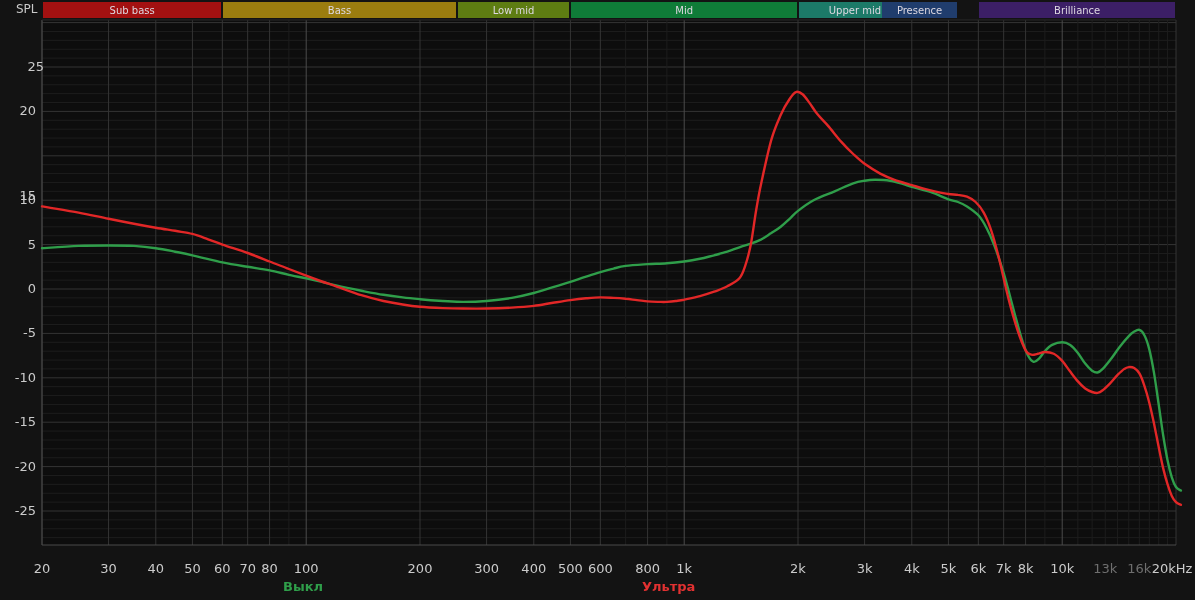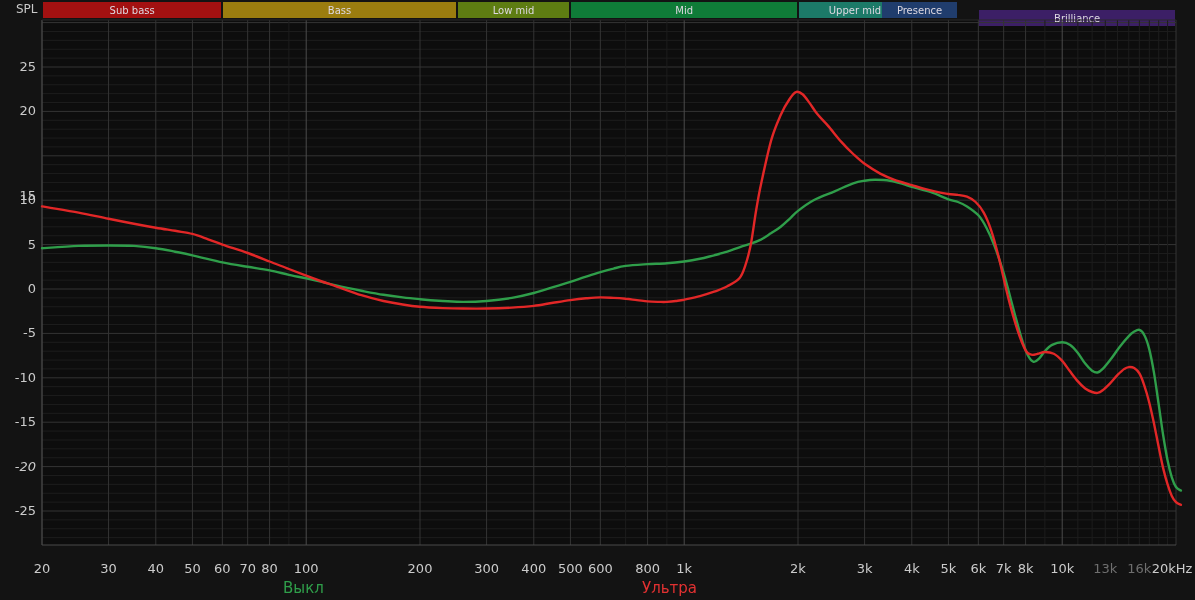--- a/index.html
+++ b/index.html
@@ -6,21 +6,21 @@
   #stage{position:relative;width:1195px;height:600px;background:#131313;overflow:hidden;
          font-family:"DejaVu Sans","Liberation Sans",sans-serif;}
   #plot-bg{position:absolute;background:#0d0d0d;}
   #chart-svg{position:absolute;left:0;top:0;}
   .band{position:absolute;top:2px;height:16px;display:flex;align-items:center;justify-content:center;
         font-size:10px;color:#ded9e2;white-space:nowrap;overflow:hidden;}
   #spl-label{position:absolute;left:16px;top:2px;font-size:12px;color:#c9c9c9;}
   .ytick{position:absolute;width:36px;text-align:right;font-size:13px;color:#cbcbcb;}
   .xtick{position:absolute;top:561px;transform:translateX(-50%);font-size:13px;color:#cbcbcb;white-space:nowrap;}
   .xtick.dim{color:#6f6f6f;}
-  .legend-item{position:absolute;top:579px;font-size:15px;white-space:nowrap;cursor:pointer;}
+  .legend-item{position:absolute;top:579px;font-size:13px;white-space:nowrap;cursor:pointer;font-weight:bold;}
 </style>
 </head>
 <body>
 
 <div id="stage">
   <div id="plot-bg" style="left: 42px; top: 20px; width: 1134px; height: 525px; background: rgb(13, 13, 13);"></div>
   <div id="spl-label">SPL</div>
   <div id="bands-layer">
       <div class="band" style="left: 43px; width: 178.352px; background: rgb(163, 17, 17);">
         <span style="color: rgb(222, 217, 226);">Sub bass</span>
@@ -33,21 +33,21 @@
       </div>
       <div class="band" style="left: 571.421px; width: 225.579px; background: rgb(15, 124, 56);">
         <span style="color: rgb(222, 217, 226);">Mid</span>
       </div>
       <div class="band" style="left: 799px; width: 111.789px; background: rgb(28, 122, 104);">
         <span style="color: rgb(222, 217, 226);">Upper mid</span>
       </div>
       <div class="band" style="left: 882px; width: 75px; background: rgb(32, 61, 109);">
         <span style="color: rgb(222, 217, 226);">Presence</span>
       </div>
-      <div class="band" style="left: 979.352px; width: 195.648px; background: rgb(60, 31, 102); margin-top: 8px;">
+      <div class="band" style="left: 979.352px; width: 195.648px; background: rgb(60, 31, 102);">
         <span style="color: rgb(222, 217, 226);">Brilliance</span>
       </div>
     </div>
   <svg id="chart-svg" width="1195" height="600">
       <line x1="42" y1="537.64" x2="1176" y2="537.64" stroke="#1d1d1d" stroke-width="1"></line>
       <line x1="42" y1="528.76" x2="1176" y2="528.76" stroke="#1d1d1d" stroke-width="1"></line>
       <line x1="42" y1="519.88" x2="1176" y2="519.88" stroke="#1d1d1d" stroke-width="1"></line>
       <line x1="42" y1="511" x2="1176" y2="511" stroke="#343434" stroke-width="1"></line>
       <line x1="42" y1="502.12" x2="1176" y2="502.12" stroke="#1d1d1d" stroke-width="1"></line>
       <line x1="42" y1="493.24" x2="1176" y2="493.24" stroke="#1d1d1d" stroke-width="1"></line>
@@ -141,30 +141,30 @@
       <line x1="1158.703668568065" y1="20" x2="1158.703668568065" y2="545" stroke="#1d1d1d" stroke-width="1"></line>
       <line x1="1167.5795227991844" y1="20" x2="1167.5795227991844" y2="545" stroke="#1d1d1d" stroke-width="1"></line>
       <line x1="1176" y1="20" x2="1176" y2="545" stroke="#343434" stroke-width="1"></line>
       <line x1="42" y1="20" x2="42" y2="545" stroke="#4b4b4b" stroke-width="1"></line>
       <line x1="42" y1="545" x2="1176" y2="545" stroke="#4b4b4b" stroke-width="1"></line>
       <line x1="42" y1="20" x2="1176" y2="20" stroke="#2a2a2a" stroke-width="1"></line>
       <path d="M 42.0 248.2 C 48.1 247.8, 67.5 246.4, 78.6 245.9 C 89.7 245.5, 99.4 245.5, 108.6 245.5 C 117.8 245.5, 126.0 245.5, 133.9 245.9 C 141.7 246.4, 148.9 247.2, 155.8 248.2 C 162.7 249.1, 169.0 250.5, 175.1 251.7 C 181.2 252.9, 184.6 253.5, 192.4 255.3 C 200.3 257.0, 213.1 260.4, 222.4 262.4 C 231.6 264.3, 239.8 265.5, 247.7 266.8 C 255.5 268.1, 262.7 269.0, 269.6 270.4 C 276.5 271.7, 282.8 273.5, 288.9 274.8 C 295.0 276.1, 300.7 277.2, 306.2 278.3 C 311.7 279.5, 316.9 280.7, 321.9 281.9 C 326.8 283.1, 329.5 284.0, 336.1 285.4 C 342.7 286.9, 353.6 289.2, 361.4 290.8 C 369.3 292.3, 376.5 293.7, 383.4 294.8 C 390.2 295.9, 396.6 296.7, 402.7 297.4 C 408.8 298.2, 413.3 298.6, 420.0 299.2 C 426.7 299.8, 435.8 300.5, 442.9 301.0 C 450.1 301.4, 455.8 301.9, 463.1 301.9 C 470.3 301.9, 478.4 301.7, 486.6 301.0 C 494.7 300.3, 504.0 299.2, 511.9 297.9 C 519.7 296.5, 526.9 294.8, 533.8 293.0 C 540.7 291.2, 547.0 289.1, 553.1 287.2 C 559.2 285.4, 564.9 283.7, 570.4 281.9 C 575.9 280.1, 581.1 278.2, 586.1 276.6 C 591.1 274.9, 595.8 273.5, 600.4 272.1 C 604.9 270.8, 609.3 269.6, 613.5 268.6 C 617.7 267.5, 620.0 266.7, 625.7 265.9 C 631.3 265.2, 640.7 264.6, 647.6 264.1 C 654.5 263.7, 660.8 263.7, 666.9 263.2 C 673.0 262.8, 678.7 262.2, 684.2 261.5 C 689.7 260.7, 694.9 259.8, 699.9 258.8 C 704.8 257.8, 709.6 256.4, 714.1 255.3 C 718.7 254.1, 723.1 253.0, 727.3 251.7 C 731.5 250.4, 735.5 248.6, 739.4 247.3 C 743.4 245.9, 747.1 245.0, 750.8 243.7 C 754.4 242.4, 757.9 241.0, 761.4 239.3 C 764.8 237.5, 768.1 235.1, 771.3 233.1 C 774.5 231.0, 777.7 229.2, 780.7 226.8 C 783.7 224.5, 786.7 221.5, 789.6 218.8 C 792.5 216.2, 794.0 214.0, 798.0 210.9 C 802.0 207.7, 807.5 203.5, 813.6 200.2 C 819.8 196.9, 828.0 194.1, 834.6 191.3 C 841.2 188.5, 848.2 185.1, 853.2 183.3 C 858.2 181.6, 860.9 181.3, 864.6 180.7 C 868.2 180.1, 870.9 179.8, 875.2 179.8 C 879.4 179.8, 885.2 179.9, 889.9 180.7 C 894.6 181.4, 899.7 183.2, 903.4 184.2 C 907.0 185.3, 907.2 185.5, 911.8 186.9 C 916.4 188.2, 925.0 190.1, 931.1 192.2 C 937.2 194.3, 943.9 197.7, 948.4 199.3 C 952.9 200.9, 954.9 200.8, 958.0 202.0 C 961.1 203.2, 963.6 204.2, 967.0 206.4 C 970.4 208.6, 975.1 211.7, 978.4 215.3 C 981.6 218.8, 983.8 222.8, 986.4 227.7 C 989.0 232.6, 991.1 237.1, 994.0 244.6 C 996.9 252.1, 1000.5 262.7, 1003.7 273.0 C 1006.8 283.4, 1009.8 296.0, 1012.8 306.8 C 1015.7 317.6, 1018.9 329.8, 1021.4 337.8 C 1023.9 345.8, 1025.6 350.7, 1027.6 354.7 C 1029.6 358.7, 1031.6 361.2, 1033.6 361.8 C 1035.5 362.4, 1037.5 360.0, 1039.3 358.3 C 1041.2 356.5, 1042.8 353.4, 1044.9 351.2 C 1047.0 348.9, 1049.2 346.4, 1052.1 344.9 C 1054.9 343.5, 1059.2 342.3, 1062.2 342.3 C 1065.2 342.3, 1067.6 343.2, 1070.2 344.9 C 1072.8 346.7, 1075.4 349.8, 1077.9 352.9 C 1080.3 356.0, 1082.8 360.6, 1085.2 363.6 C 1087.5 366.6, 1090.1 369.2, 1092.1 370.7 C 1094.2 372.2, 1095.8 372.8, 1097.5 372.5 C 1099.3 372.2, 1100.4 371.3, 1102.7 368.9 C 1105.1 366.6, 1108.6 362.0, 1111.5 358.3 C 1114.3 354.6, 1116.9 350.4, 1119.8 346.7 C 1122.7 343.0, 1126.4 338.6, 1128.8 336.1 C 1131.2 333.5, 1132.4 332.7, 1134.2 331.6 C 1135.9 330.6, 1137.7 329.3, 1139.4 329.8 C 1141.1 330.4, 1142.8 331.9, 1144.4 335.2 C 1146.1 338.4, 1147.7 343.0, 1149.3 349.4 C 1150.9 355.7, 1152.5 364.2, 1154.1 373.4 C 1155.6 382.5, 1157.2 394.1, 1158.7 404.4 C 1160.2 414.8, 1161.7 426.2, 1163.2 435.5 C 1164.7 444.8, 1166.1 453.4, 1167.6 460.4 C 1169.0 467.3, 1170.4 472.8, 1171.8 477.3 C 1173.2 481.7, 1174.5 484.8, 1176.0 487.0 C 1177.5 489.2, 1180.0 490.0, 1180.9 490.6" fill="none" stroke="#2f9e4a" stroke-width="2.4" stroke-linejoin="round" stroke-linecap="round"></path>
       <path d="M 42.0 206.4 C 48.1 207.5, 67.5 210.6, 78.6 212.6 C 89.7 214.7, 99.4 217.0, 108.6 218.8 C 117.8 220.7, 126.0 222.3, 133.9 223.7 C 141.7 225.2, 148.9 226.5, 155.8 227.7 C 162.7 228.9, 169.0 229.8, 175.1 230.8 C 181.2 231.9, 186.9 232.5, 192.4 233.9 C 197.9 235.3, 203.1 237.5, 208.1 239.3 C 213.1 241.0, 215.8 242.3, 222.4 244.6 C 229.0 246.9, 239.8 250.2, 247.7 253.0 C 255.5 255.8, 262.7 258.8, 269.6 261.5 C 276.5 264.1, 282.8 266.7, 288.9 269.0 C 295.0 271.4, 300.7 273.6, 306.2 275.7 C 311.7 277.8, 316.9 279.7, 321.9 281.5 C 326.8 283.2, 329.5 284.0, 336.1 286.3 C 342.7 288.6, 353.6 292.8, 361.4 295.2 C 369.3 297.7, 376.5 299.4, 383.4 301.0 C 390.2 302.5, 396.6 303.6, 402.7 304.5 C 408.8 305.5, 413.3 306.2, 420.0 306.8 C 426.7 307.4, 435.8 307.8, 442.9 308.1 C 450.1 308.4, 455.8 308.5, 463.1 308.5 C 470.3 308.6, 478.4 308.7, 486.6 308.5 C 494.7 308.4, 504.0 308.1, 511.9 307.6 C 519.7 307.2, 526.9 306.7, 533.8 305.9 C 540.7 305.1, 547.0 303.7, 553.1 302.8 C 559.2 301.8, 564.9 300.8, 570.4 300.1 C 575.9 299.4, 581.1 298.8, 586.1 298.3 C 591.1 297.9, 595.8 297.5, 600.4 297.4 C 604.9 297.4, 609.3 297.7, 613.5 297.9 C 617.7 298.1, 621.7 298.4, 625.7 298.8 C 629.6 299.1, 633.3 299.7, 637.0 300.1 C 640.6 300.5, 644.2 301.1, 647.6 301.4 C 651.0 301.7, 654.3 301.8, 657.5 301.9 C 660.8 301.9, 663.9 302.0, 666.9 301.9 C 670.0 301.7, 672.9 301.4, 675.8 301.0 C 678.7 300.6, 680.2 300.5, 684.2 299.7 C 688.2 298.8, 694.9 297.4, 699.9 296.1 C 704.8 294.8, 709.6 293.3, 714.1 291.7 C 718.7 290.0, 723.1 288.6, 727.3 286.3 C 731.5 284.1, 736.5 281.7, 739.4 278.3 C 742.4 274.9, 743.3 271.5, 745.2 265.9 C 747.1 260.3, 748.9 253.9, 750.8 244.6 C 752.6 235.3, 754.4 220.3, 756.2 210.0 C 757.9 199.6, 758.8 194.1, 761.4 182.4 C 763.9 170.7, 768.1 151.1, 771.3 139.8 C 774.5 128.6, 777.7 121.8, 780.7 115.0 C 783.7 108.1, 787.0 102.8, 789.6 99.0 C 792.2 95.1, 794.1 92.6, 796.4 91.9 C 798.6 91.1, 800.6 92.6, 802.9 94.5 C 805.1 96.5, 807.5 100.2, 809.9 103.4 C 812.3 106.7, 814.3 110.4, 817.3 114.1 C 820.3 117.8, 824.0 121.0, 827.9 125.6 C 831.9 130.2, 836.9 136.9, 841.1 141.6 C 845.3 146.3, 849.3 150.3, 853.2 154.0 C 857.2 157.7, 860.1 160.5, 864.6 163.8 C 869.1 167.0, 875.2 170.9, 880.2 173.6 C 885.2 176.2, 889.2 177.9, 894.5 179.8 C 899.8 181.7, 906.9 183.6, 911.8 185.1 C 916.7 186.6, 919.8 187.6, 923.7 188.7 C 927.5 189.7, 930.6 190.4, 934.7 191.3 C 938.9 192.2, 944.5 193.4, 948.4 194.0 C 952.3 194.6, 954.9 194.4, 958.0 194.9 C 961.1 195.3, 964.1 195.5, 967.0 196.6 C 970.0 197.8, 972.8 199.3, 975.6 202.0 C 978.4 204.6, 981.1 207.7, 983.7 212.6 C 986.4 217.5, 989.0 223.7, 991.5 231.3 C 994.0 238.8, 996.1 246.8, 998.9 257.9 C 1001.7 269.0, 1005.2 286.0, 1008.3 297.9 C 1011.3 309.7, 1014.3 320.2, 1017.2 329.0 C 1020.0 337.7, 1023.2 346.0, 1025.6 350.3 C 1028.0 354.6, 1029.6 354.1, 1031.6 354.7 C 1033.6 355.3, 1035.2 354.3, 1037.5 353.8 C 1039.7 353.4, 1042.2 352.0, 1044.9 352.0 C 1047.6 352.0, 1050.9 352.3, 1053.8 353.8 C 1056.7 355.3, 1059.5 358.0, 1062.2 360.9 C 1064.9 363.9, 1067.6 368.2, 1070.2 371.6 C 1072.8 375.0, 1075.4 378.5, 1077.9 381.4 C 1080.3 384.2, 1082.8 386.7, 1085.2 388.5 C 1087.5 390.2, 1090.1 391.3, 1092.1 392.0 C 1094.2 392.7, 1095.8 393.2, 1097.5 392.9 C 1099.3 392.6, 1100.6 391.9, 1102.7 390.2 C 1104.9 388.6, 1107.8 385.6, 1110.3 383.1 C 1112.7 380.6, 1115.1 377.5, 1117.4 375.1 C 1119.8 372.8, 1122.4 370.3, 1124.3 368.9 C 1126.2 367.6, 1127.1 367.3, 1128.8 367.1 C 1130.4 367.0, 1132.4 367.0, 1134.2 368.0 C 1135.9 369.1, 1137.7 370.4, 1139.4 373.4 C 1141.1 376.3, 1142.8 380.9, 1144.4 385.8 C 1146.1 390.7, 1147.7 396.3, 1149.3 402.7 C 1150.9 409.0, 1152.5 416.6, 1154.1 424.0 C 1155.6 431.4, 1157.2 439.7, 1158.7 447.1 C 1160.2 454.5, 1161.7 462.2, 1163.2 468.4 C 1164.7 474.6, 1166.1 479.8, 1167.6 484.4 C 1169.0 488.9, 1170.4 492.9, 1171.8 495.9 C 1173.2 498.9, 1174.5 500.6, 1176.0 502.1 C 1177.5 503.6, 1180.0 504.3, 1180.9 504.8" fill="none" stroke="#e22727" stroke-width="2.4" stroke-linejoin="round" stroke-linecap="round"></path>
     </svg>
   <div id="yticks-layer">
-      <div class="ytick" style="left: 0px; top: 59px;">25</div>
+      <div class="ytick" style="left: 8px; top: 59px;">25</div>
       <div class="ytick" style="left: 0px; top: 103.4px;">20</div>
       <div class="ytick" style="left: 0px; top: 147.8px; margin-top: 40px;">15</div>
       <div class="ytick" style="left: 0px; top: 192.2px;">10</div>
       <div class="ytick" style="left: 0px; top: 236.6px;">5</div>
       <div class="ytick" style="left: 0px; top: 281px;">0</div>
       <div class="ytick" style="left: 0px; top: 325.4px;">-5</div>
       <div class="ytick" style="left: 0px; top: 369.8px;">-10</div>
       <div class="ytick" style="left: 0px; top: 414.2px;">-15</div>
-      <div class="ytick" style="left: 0px; top: 458.6px; font-style: italic;">-20</div>
+      <div class="ytick" style="left: 0px; top: 458.6px;">-20</div>
       <div class="ytick" style="left: 0px; top: 503px;">-25</div>
     </div>
   <div id="xticks-layer">
       <div class="xtick" style="left: 42px;">20</div>
       <div class="xtick" style="left: 108.562px;">30</div>
       <div class="xtick" style="left: 155.789px;">40</div>
       <div class="xtick" style="left: 192.421px;">50</div>
       <div class="xtick" style="left: 222.352px;">60</div>
       <div class="xtick" style="left: 247.658px;">70</div>
       <div class="xtick" style="left: 269.579px;">80</div>

